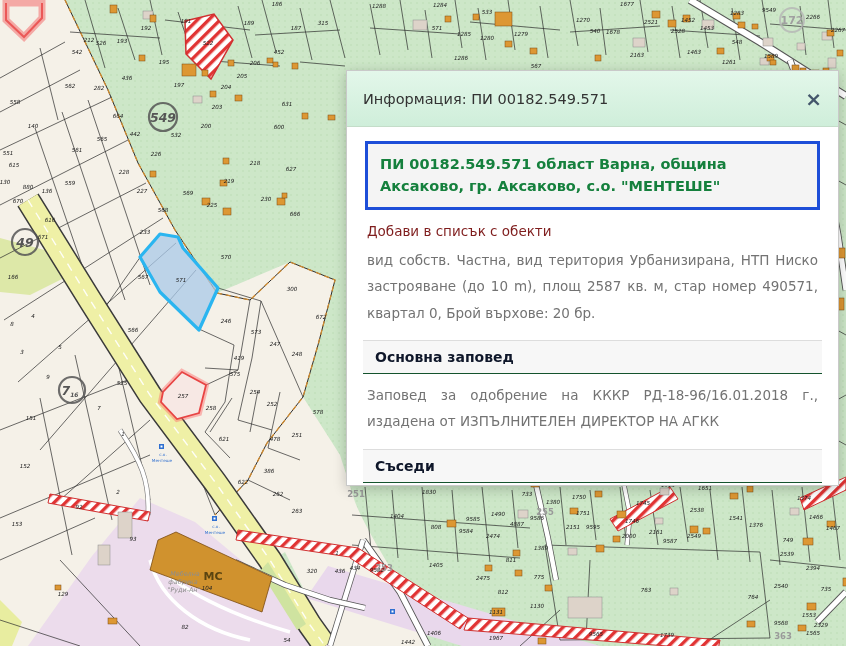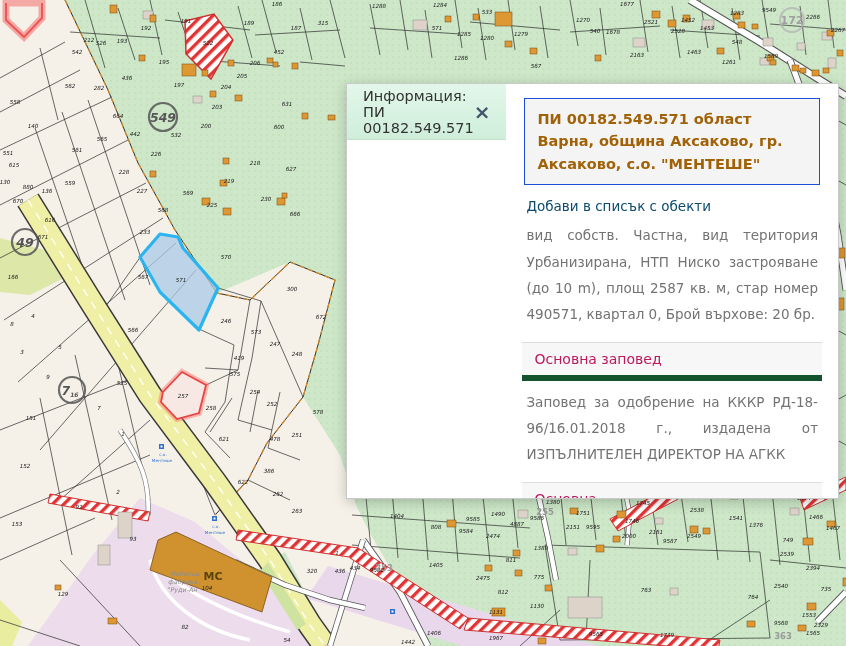--- a/index.html
+++ b/index.html
@@ -12,36 +12,36 @@
   text{font-family:"DejaVu Sans",sans-serif;}
   .p{font-size:5.6px;font-style:italic;fill:#222;text-anchor:middle;}
   .g{font-size:8.5px;font-weight:bold;fill:#9a9a9a;text-anchor:middle;}
   .b{font-size:4.2px;fill:#2f6fd0;text-anchor:middle;}
   .poi{font-size:6.4px;font-style:italic;fill:#8d8d8d;text-anchor:middle;}
   .mc{font-size:11px;font-weight:bold;fill:#5a4410;text-anchor:middle;}
   .circ-txt{font-size:12.5px;font-weight:bold;font-style:italic;fill:#555;text-anchor:middle;}
   .circ-txt-gray{font-size:11px;font-weight:bold;fill:#a0a0a0;text-anchor:middle;}
 
   
-  .panel{position:absolute;left:346px;top:83px;width:491px;height:414px;background:#fff;
+  .panel{position:absolute;left:346px;top:70px;width:491px;height:414px;background:#fff;
          border:1px solid #c9c9c9;box-shadow:0 3px 12px rgba(0,0,0,.22);
-         display:flex;flex-direction:row;}
+         display:flex;flex-direction:column;}
   .panel-header{height:55px;flex:0 0 55px;background:linear-gradient(#e3f7ea,#cfeeda);
          display:flex;align-items:center;padding:0 16px;border-bottom:1px solid #c4ddc9;}
   .panel-title{font-size:14.5px;color:#333;}
   .close{margin-left:auto;font-size:20px;font-weight:bold;color:#44566b;cursor:pointer;line-height:1;}
   .panel-body{flex:1;overflow:hidden;padding:14px 18px 0 18px;}
-  .title-block{background:#f4f4f4;border:1px solid #1d4ed8;padding:9px 12px;
-         font-size:14.5px;font-weight:bold;color:#a16207;line-height:1.55;}
-  .add-link{display:block;margin:13px 2px 2px 2px;font-size:13.5px;color:#0c4a6e;
+  .title-block{background:#f4f4f4;border:3px solid #1d4ed8;padding:9px 12px;
+         font-size:14.5px;font-weight:bold;color:#15803d;line-height:1.55;}
+  .add-link{display:block;margin:13px 2px 2px 2px;font-size:13.5px;color:#7f1d1d;
          text-decoration:none;cursor:pointer;}
   .details{margin:8px 2px 14px 2px;font-size:13.5px;color:#737373;line-height:1.95;
          text-align:justify;}
-  .section-head{background:#f7f7f7;border-top:1px solid #ddd;border-bottom:6px solid #14532d;
-         padding:8px 12px;font-size:14px;font-weight:normal;color:#be185d;margin:0 -2px;}
+  .section-head{background:#f7f7f7;border-top:1px solid #ddd;border-bottom:1px solid #14532d;
+         padding:8px 12px;font-size:14px;font-weight:bold;color:#0f172a;margin:0 -2px;}
 </style>
 </head>
 <body>
 
 <div id="stage">
 <svg viewBox="0 0 846 646" width="846" height="646">
   <defs>
     <pattern id="rh" width="8" height="8" patternUnits="userSpaceOnUse" patternTransform="rotate(45)">
       <rect width="8" height="8" fill="#ffffff"></rect>
       <rect width="3.4" height="8" fill="#e13434"></rect>
@@ -454,16 +454,16 @@
   <div class="panel-header">
     <span class="panel-title">Информация: ПИ 00182.549.571</span>
     <span class="close">×</span>
   </div>
   <div class="panel-body">
     <div class="title-block">ПИ 00182.549.571 област Варна, община Аксаково, гр. Аксаково, с.о. "МЕНТЕШЕ"</div>
     <a class="add-link">Добави в списък с обекти</a>
     <p class="details">вид собств. Частна, вид територия Урбанизирана, НТП Ниско застрояване (до 10 m), площ 2587 кв. м, стар номер 490571, квартал 0, Брой върхове: 20 бр.</p>
     <div class="section-head">Основна заповед</div>
     <p class="details">Заповед за одобрение на КККР РД-18-96/16.01.2018 г., издадена от ИЗПЪЛНИТЕЛЕН ДИРЕКТОР НА АГКК</p>
-    <div class="section-head">Основна</div>
+    <div class="section-head">Съседи</div>
 
   </div>
 </div>
 
 </body></html>

